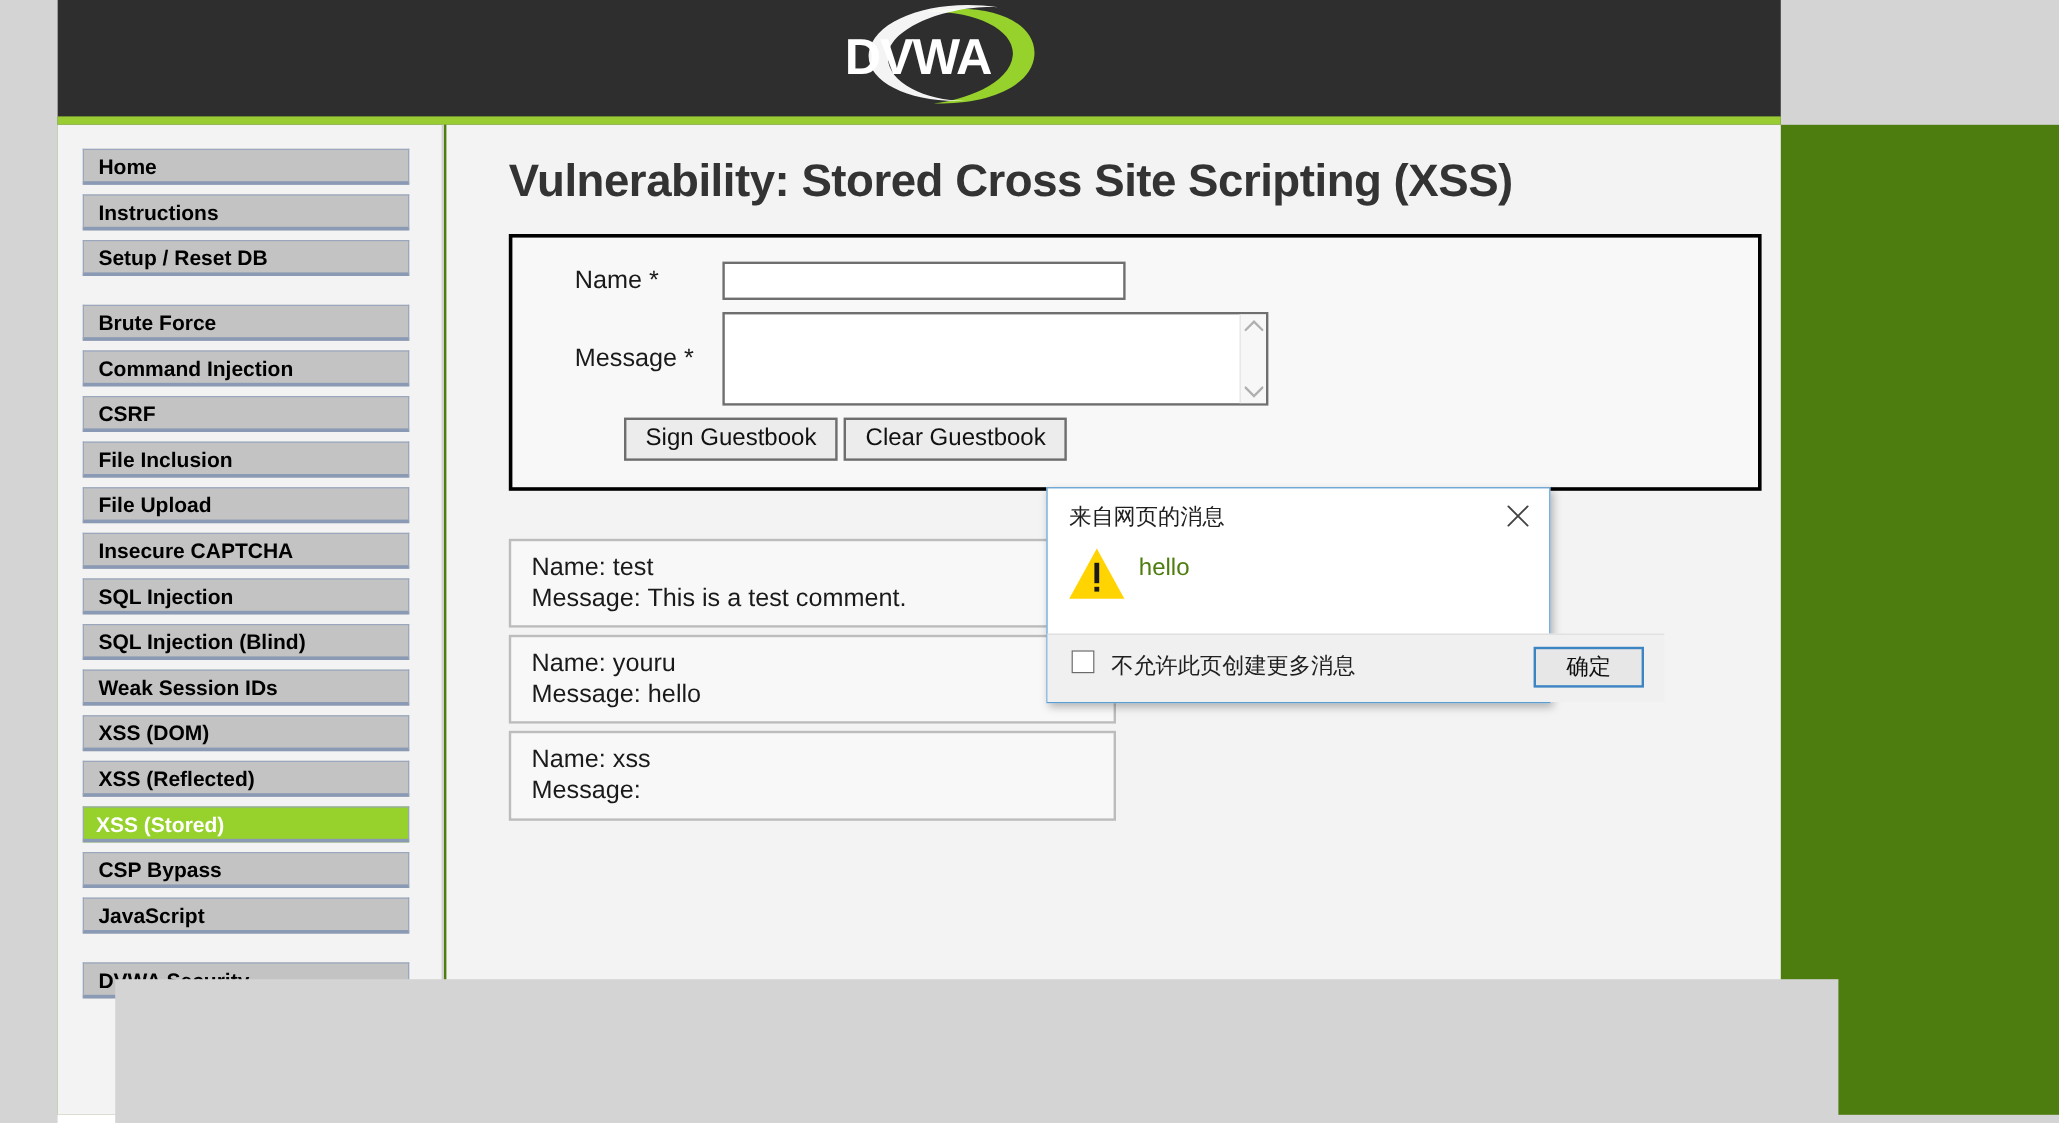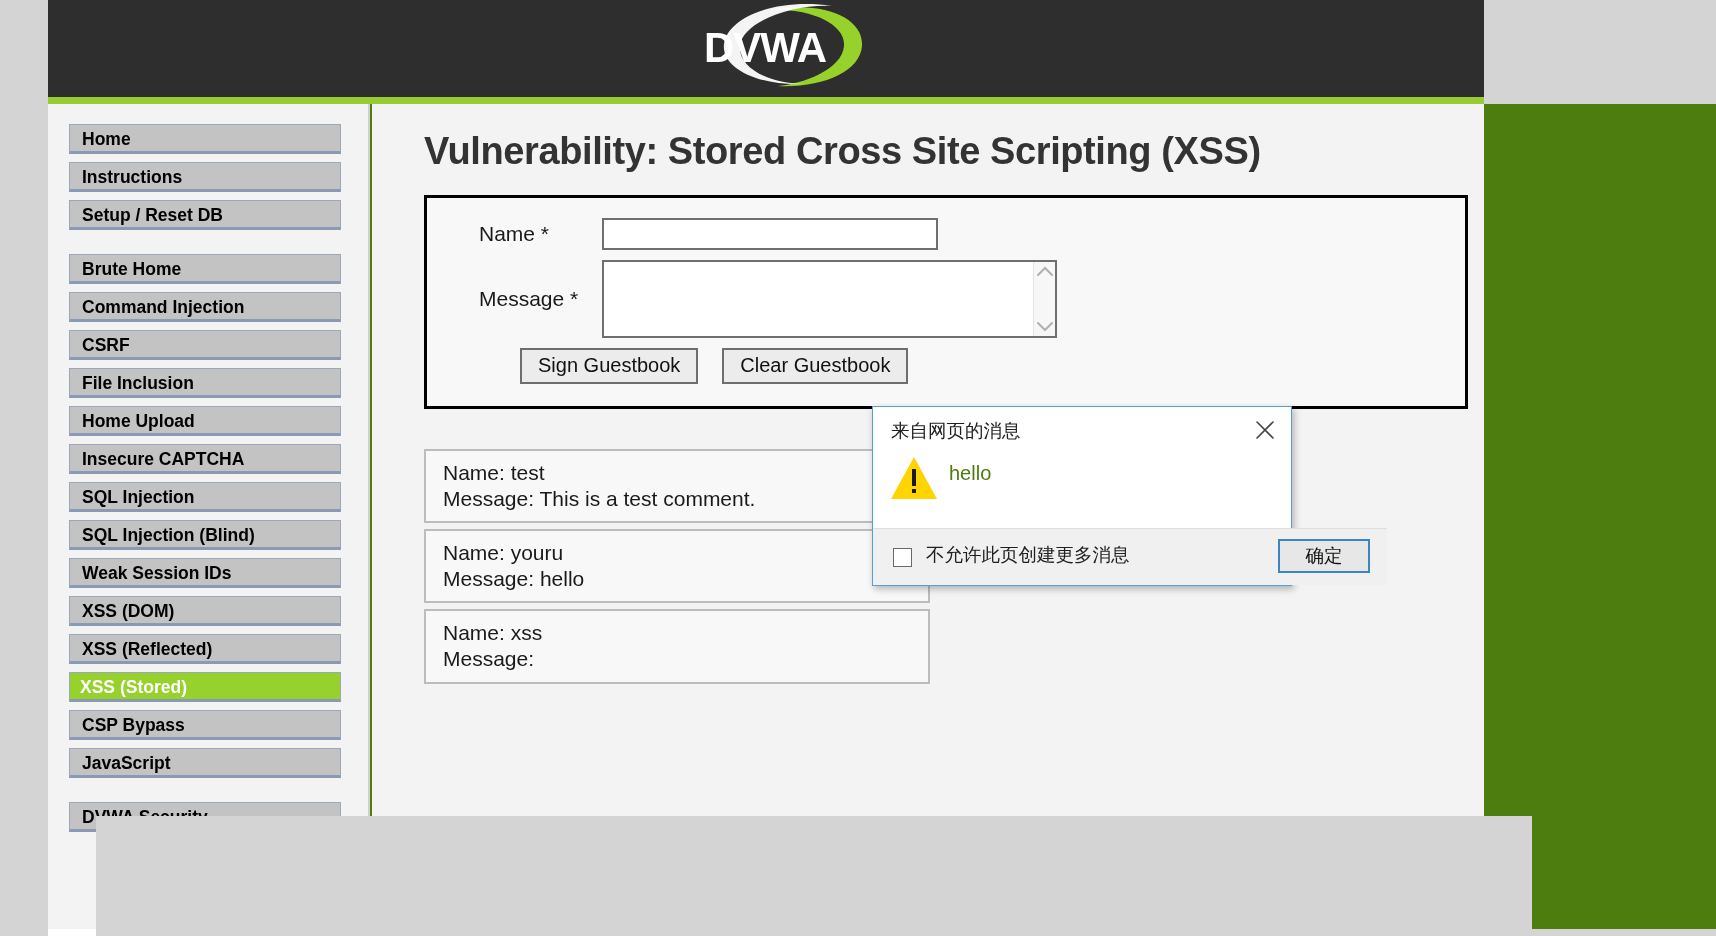--- a/index.html
+++ b/index.html
@@ -184,21 +184,21 @@
   .gbtn {
     background: #ececec;
     border: 2px solid #6e6e6e;
     font-size: 20px;
     color: #111;
     padding: 4px 16px 6px 16px;
     font-family: "Liberation Sans", sans-serif;
     cursor: pointer;
     line-height: 1.1;
   }
-  .gbtn + .gbtn { margin-left: 24px; }
+  .gbtn + .gbtn { margin-left: 5px; }
 
   
   #entries {
     margin-top: 40px;
     width: 1044px;
   }
   .entry {
     width: 506px;
     border: 2px solid #bcbcbc;
     background: #f8f8f8;
@@ -270,21 +270,21 @@
     width: 514px;
     height: 57px;
     background: #f0f0f0;
     border-top: 1px solid #dedede;
   }
   #dlg-checkbox-row {
     position: absolute;
     left: 20px;
     top: 13px;
     display: flex;
-    align-items: flex-end;
+    align-items: flex-start;
     cursor: pointer;
   }
   #dlg-checkbox {
     width: 19px;
     height: 19px;
     border: 1px solid #6a6a6a;
     background: #fff;
     margin-right: 14px;
   }
   #dlg-checkbox-label {
@@ -355,25 +355,25 @@
       <div id="nav-col">
         <div id="nav-inner">
 
           <div class="nav-group">
             <div class="nav-item">Home</div>
             <div class="nav-item">Instructions</div>
             <div class="nav-item">Setup / Reset DB</div>
           </div>
 
           <div class="nav-group">
-            <div class="nav-item">Brute Home</div>
+            <div class="nav-item">Brute Force</div>
             <div class="nav-item">Command Injection</div>
             <div class="nav-item">CSRF</div>
             <div class="nav-item">File Inclusion</div>
-            <div class="nav-item">Home Upload</div>
+            <div class="nav-item">File Upload</div>
             <div class="nav-item">Insecure CAPTCHA</div>
             <div class="nav-item">SQL Injection</div>
             <div class="nav-item">SQL Injection (Blind)</div>
             <div class="nav-item">Weak Session IDs</div>
             <div class="nav-item">XSS (DOM)</div>
             <div class="nav-item">XSS (Reflected)</div>
             <div class="nav-item active">XSS (Stored)</div>
             <div class="nav-item">CSP Bypass</div>
             <div class="nav-item">JavaScript</div>
           </div>

